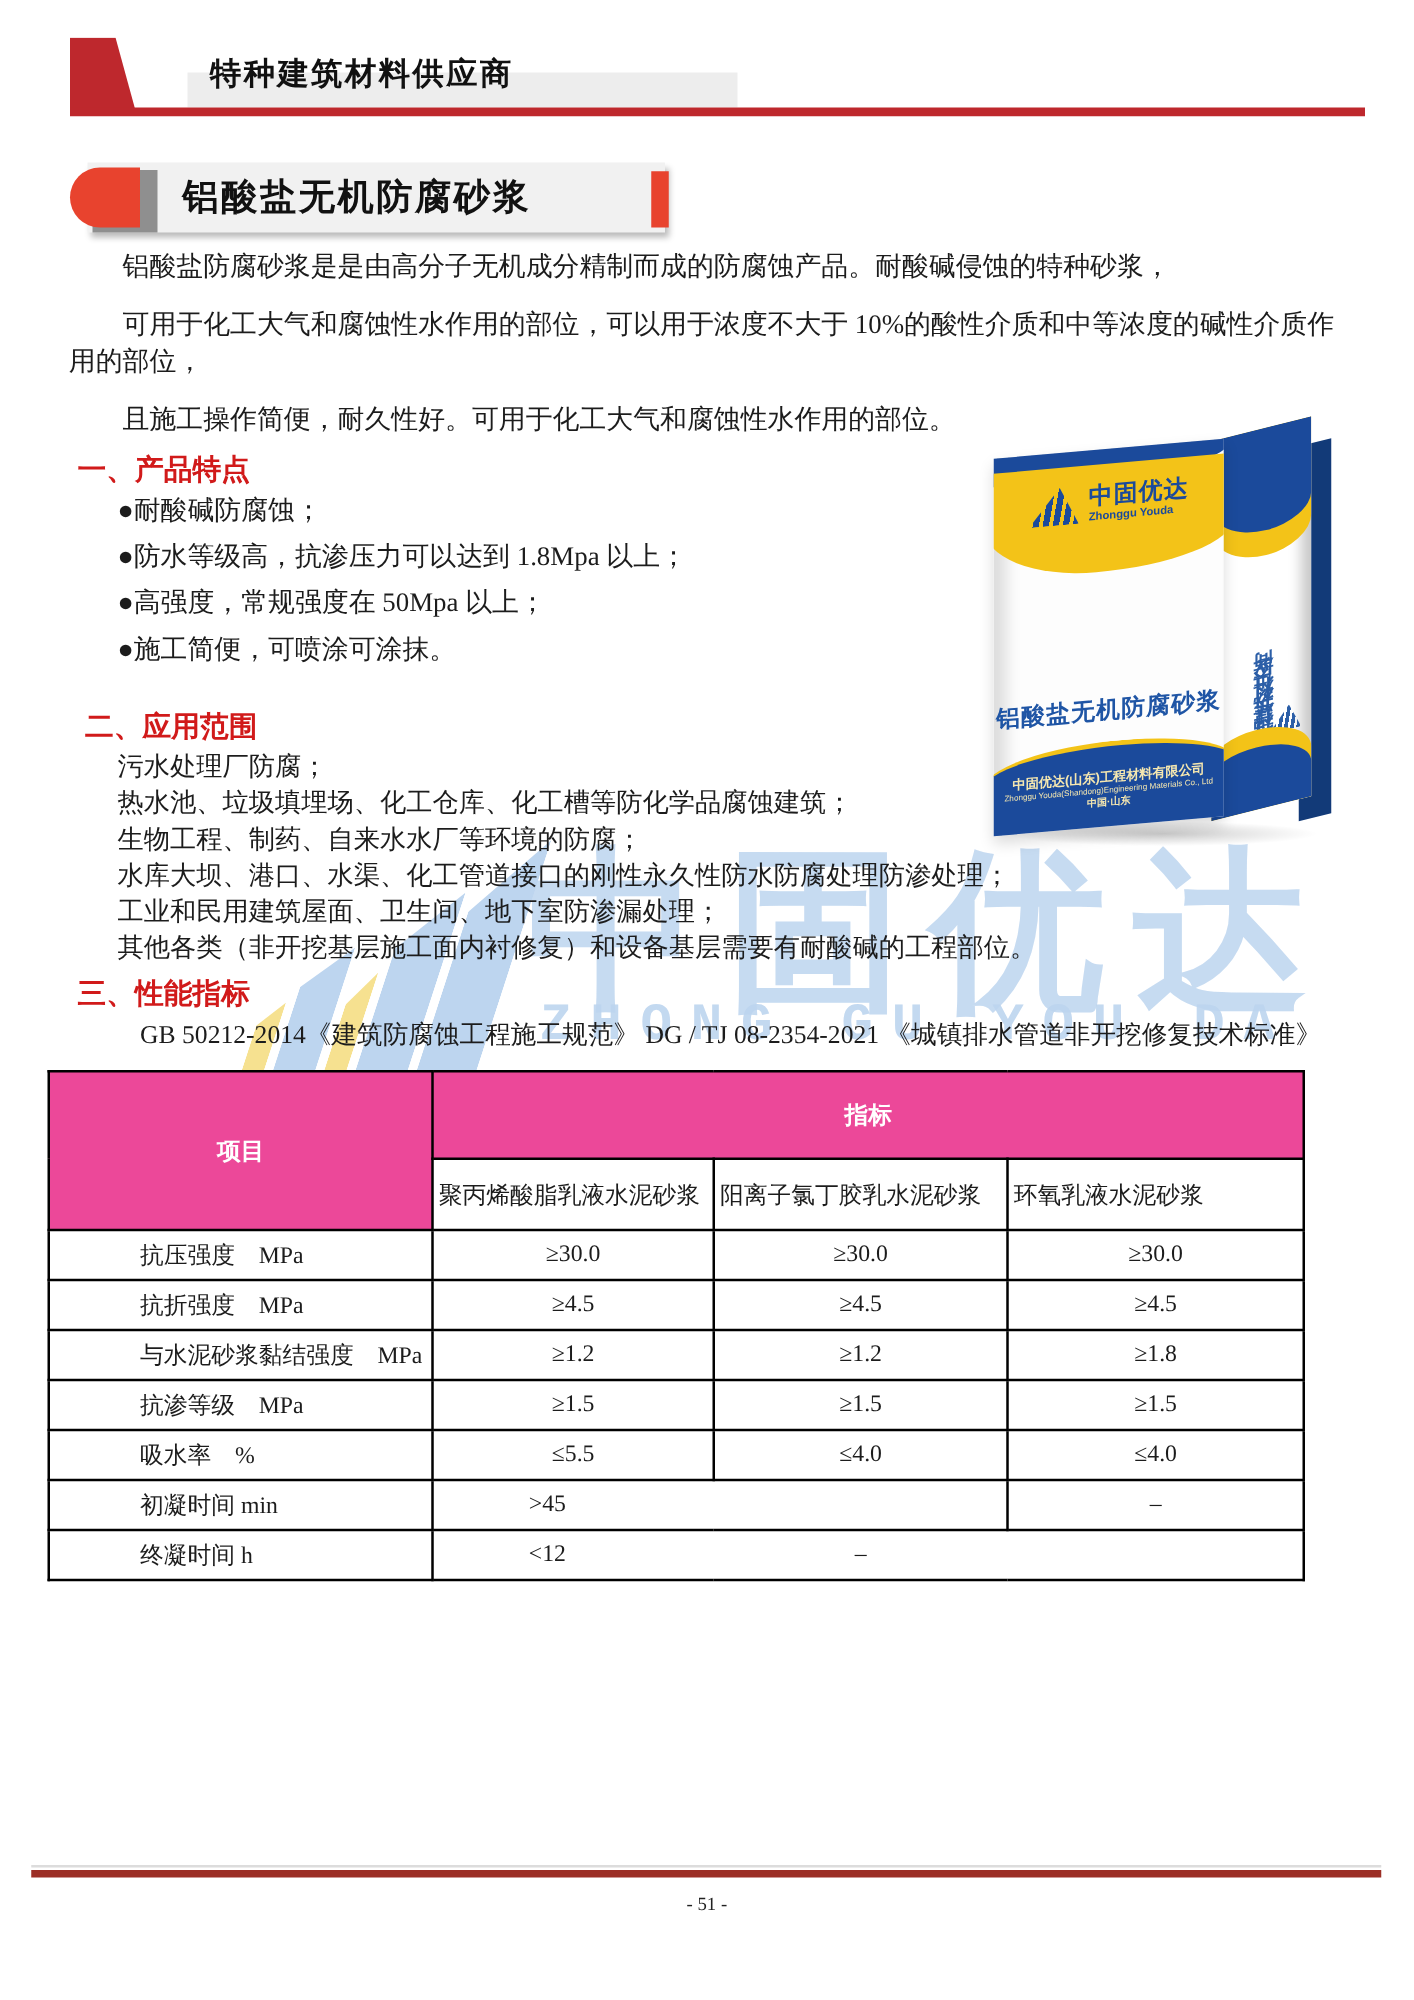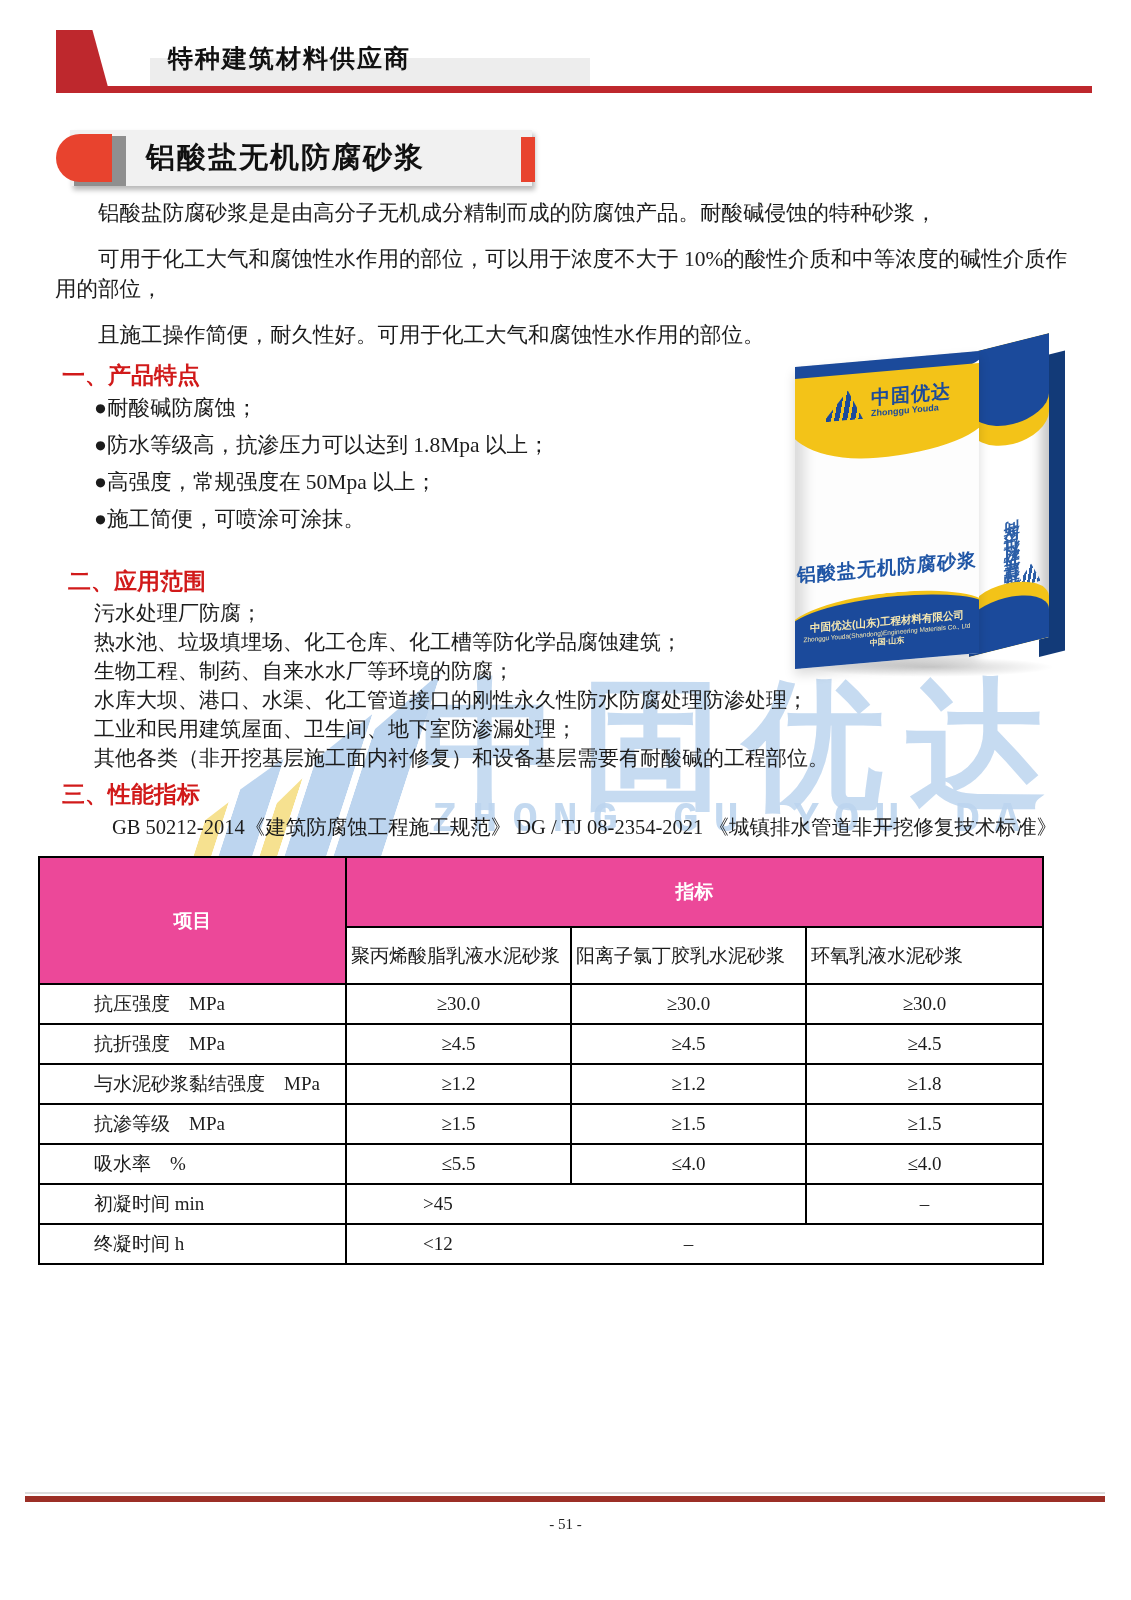--- a/index.html
+++ b/index.html
@@ -41,21 +41,21 @@
   .standards{left:112px;top:813px;width:960px;font-size:20.5px;}
 
   
   .perf-table{position:absolute;left:38px;top:856px;width:1004px;border-collapse:collapse;
               background:#fff;z-index:2;table-layout:fixed;}
   .perf-table td{border:2px solid #000;font-size:19px;}
   .th-item,.th-ind{background:#ec4899;color:#fff;text-align:center;
         font-family:"Liberation Sans",sans-serif;font-weight:bold;font-size:21px;}
   .th-col{background:#fff;text-align:left;padding:2px 2px 2px 4px;font-size:18.5px;}
   tr.hrow1{height:70px;} tr.hrow2{height:57px;} tr.drow{height:40px;}
-  .lab{text-align:left;padding-left:54px;margin-left:24px;}
+  .lab{text-align:left;padding-left:72px;margin-left:24px;}
   .val{text-align:center;}
   .val-left{text-align:left;padding-left:76px;}
   .b-no-r{border-right:none !important;}
   .b-no-l{border-left:none !important;}
 
   
   .wm{z-index:0;}
   .wm-logo{left:222px;top:672px;width:210px;height:192px;transform:skewX(-18deg);
            display:flex;align-items:flex-end;gap:7px;}
   .wm-bar{clip-path:polygon(0 30%,100% 0,100% 100%,0 100%);}

